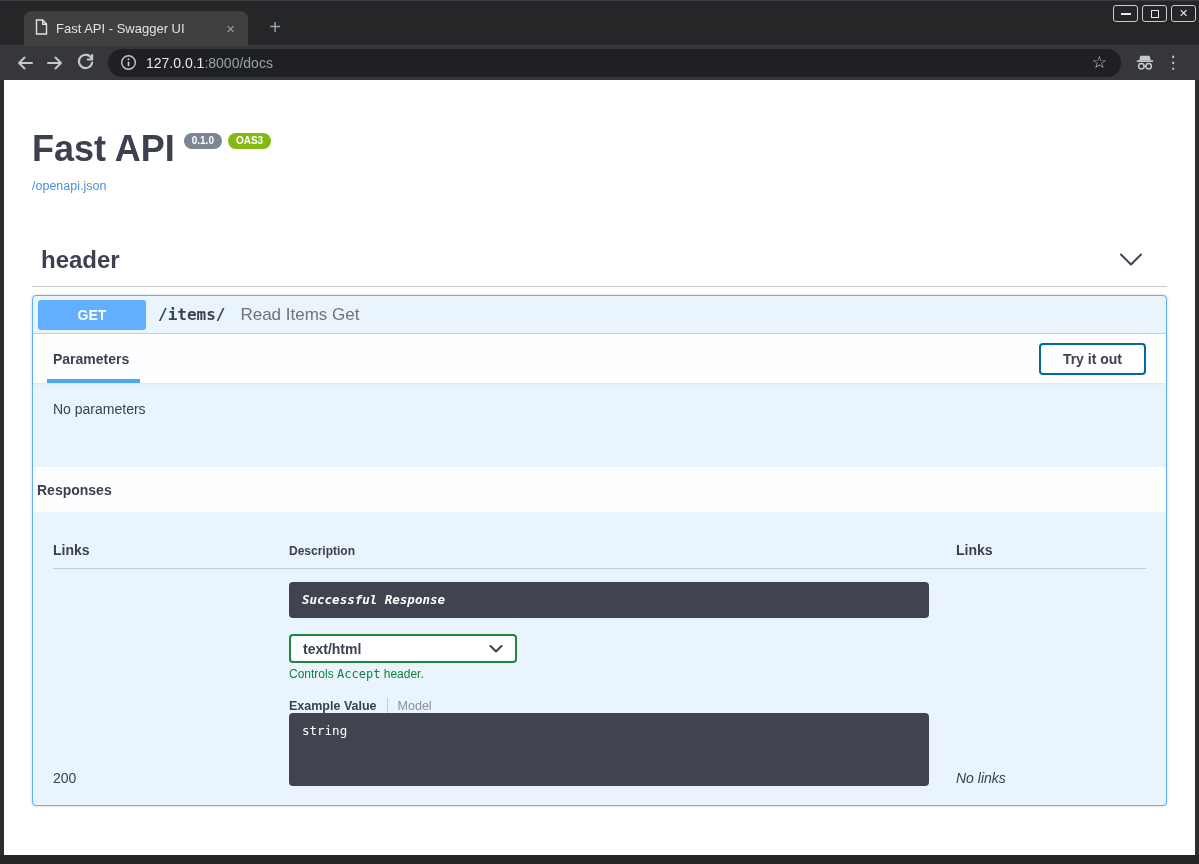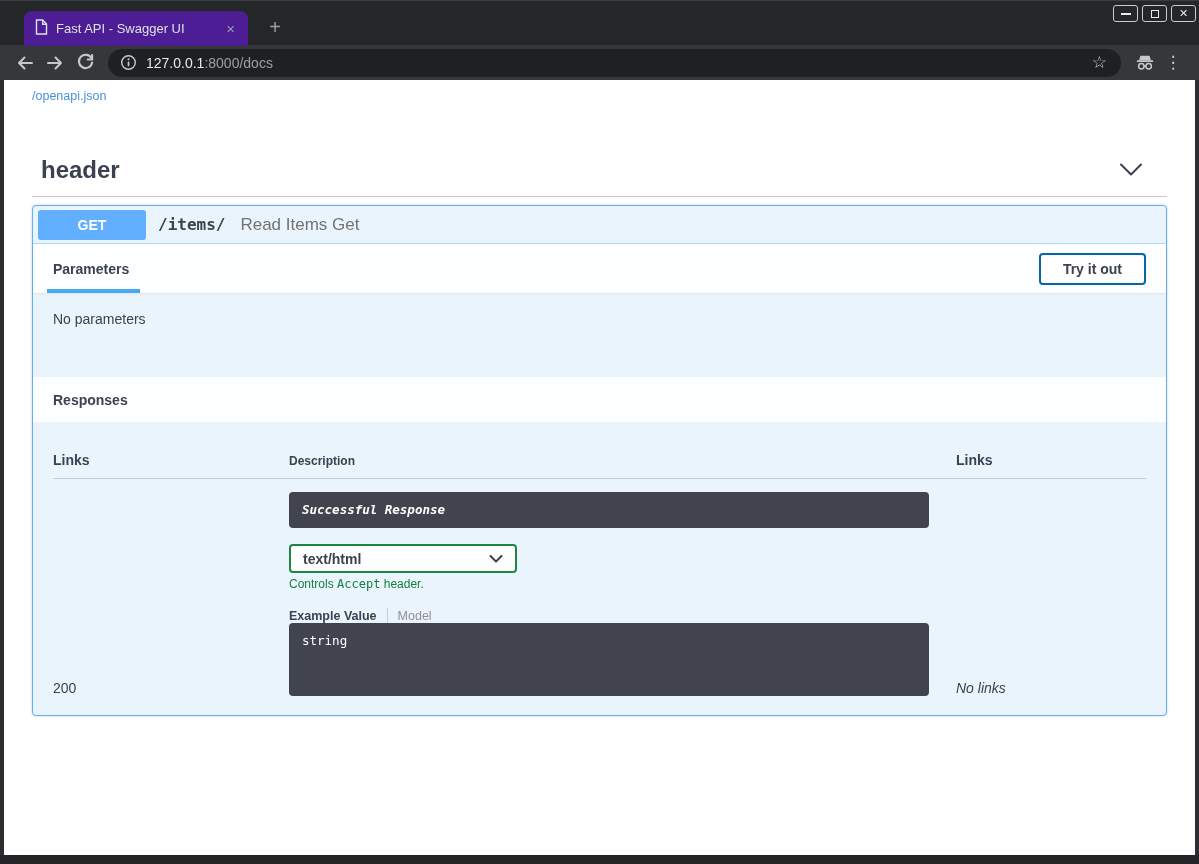--- a/index.html
+++ b/index.html
@@ -7,21 +7,21 @@
               font-family:"Liberation Sans","DejaVu Sans",sans-serif; }
   .window { width:1199px; height:864px; display:flex; flex-direction:column; background:#2b2d30; }
 
   
   .titlebar { height:45px; background:#242628; position:relative; border-top:1px solid #3a3c3f; flex:none; }
   .winctrls { position:absolute; top:4px; right:3px; display:flex; gap:4px; }
   .wbtn { width:25px; height:17px; border:1px solid #c9cccf; border-radius:3px; color:#e8eaed;
           display:flex; align-items:center; justify-content:center; font-size:11px; cursor:default; }
   .wbtn .bar { width:10px; height:2px; background:#e8eaed; }
   .wbtn .sq  { width:8px; height:8px; border:1.5px solid #e8eaed; }
-  .tab { position:absolute; left:24px; top:10px; width:224px; height:35px; background:#4c1d95;
+  .tab { position:absolute; left:24px; top:10px; width:224px; height:35px; background:#404040;
          border-radius:8px 8px 0 0; display:flex; align-items:center; padding:0 9px; }
   .favicon { flex:none; margin:0 8px 0 2px; }
   .tab-title { color:#dfe1e5; font-size:13px; white-space:nowrap; overflow:hidden; flex:1; }
   .tab-close { color:#9aa0a6; font-size:15px; padding:0 4px; }
   .newtab { position:absolute; left:262px; top:13px; color:#9aa0a6; font-size:20px; width:26px;
             text-align:center; line-height:26px; }
 
   
   .toolbar { height:35px; background:#36373b; display:flex; align-items:center; padding:0 12px 0 10px; flex:none; }
   .navicon { width:30px; height:30px; display:flex; align-items:center; justify-content:center; }
@@ -64,21 +64,21 @@
 
   .section-header { height:49px; background:rgba(255,255,255,.85); display:flex; align-items:center;
                     padding:0 20px; position:relative; box-shadow:0 1px 2px rgba(0,0,0,.07); }
   .section-title { font-size:14px; font-weight:700; color:#3b4151; }
   .tab-underline { position:absolute; left:14px; bottom:0; width:93px; height:4px; background:#4aa8ef; }
   .tryout-btn { margin-left:auto; background:#fff; border:2px solid #0369a1; border-radius:4px;
                 padding:6px 22px; font-size:14px; font-weight:700; color:#3b4151;
                 font-family:"Liberation Sans",sans-serif; cursor:pointer; }
   .no-params { padding:18px 20px; height:84px; font-size:14px; }
 
-  .resp-header { height:45px; background:rgba(255,255,255,.85); display:flex; align-items:center; padding:0 20px; }
+  .resp-header { height:45px; background:rgba(255,255,255,.85); display:flex; align-items:center; padding:0 4px; }
   .resp-body { padding:0 20px 19px; }
   .resp-thead { display:flex; align-items:flex-end; padding:30px 0 10px; border-bottom:1px solid rgba(59,65,81,.22); }
   .col-code { width:236px; flex:none; }
   .col-desc { flex:1; }
   .col-links { width:190px; flex:none; }
   .th-lg { font-size:14px; font-weight:700; }
   .th-sm { font-size:12px; font-weight:700; }
   .resp-row { display:flex; align-items:flex-end; padding-top:13px; }
   .resp-code { font-size:14px; }
   .dark-box { width:640px; background:#41444e; border-radius:4px; color:#fff;
@@ -161,20 +161,27 @@
         <circle cx="16" cy="13" r="3" fill="none" stroke="#c6c9cc" stroke-width="1.6"></circle>
         <rect x="10.6" y="12.2" width="2.8" height="1.5" fill="#c6c9cc"></rect>
       </svg>
     </div>
     <div class="toolicon dots">⋮</div>
   </div>
 
   <div class="content">
     <div class="swagger">
 
+      <div class="api-title">
+        <span>Fast API</span>
+        <span class="badges">
+          <span class="badge badge-version">0.1.0</span>
+          <span class="badge badge-oas">OAS3</span>
+        </span>
+      </div>
       <a class="spec-link" href="#">/openapi.json</a>
 
       <div class="tag-row">
         <span class="tag-name">header</span>
         <svg width="24" height="14" viewBox="0 0 24 14">
           <path d="M2 1.5L12 11.5L22 1.5" stroke="#3b4151" stroke-width="2" fill="none" stroke-linecap="round" stroke-linejoin="round"></path>
         </svg>
       </div>
 
       <div class="opblock">

